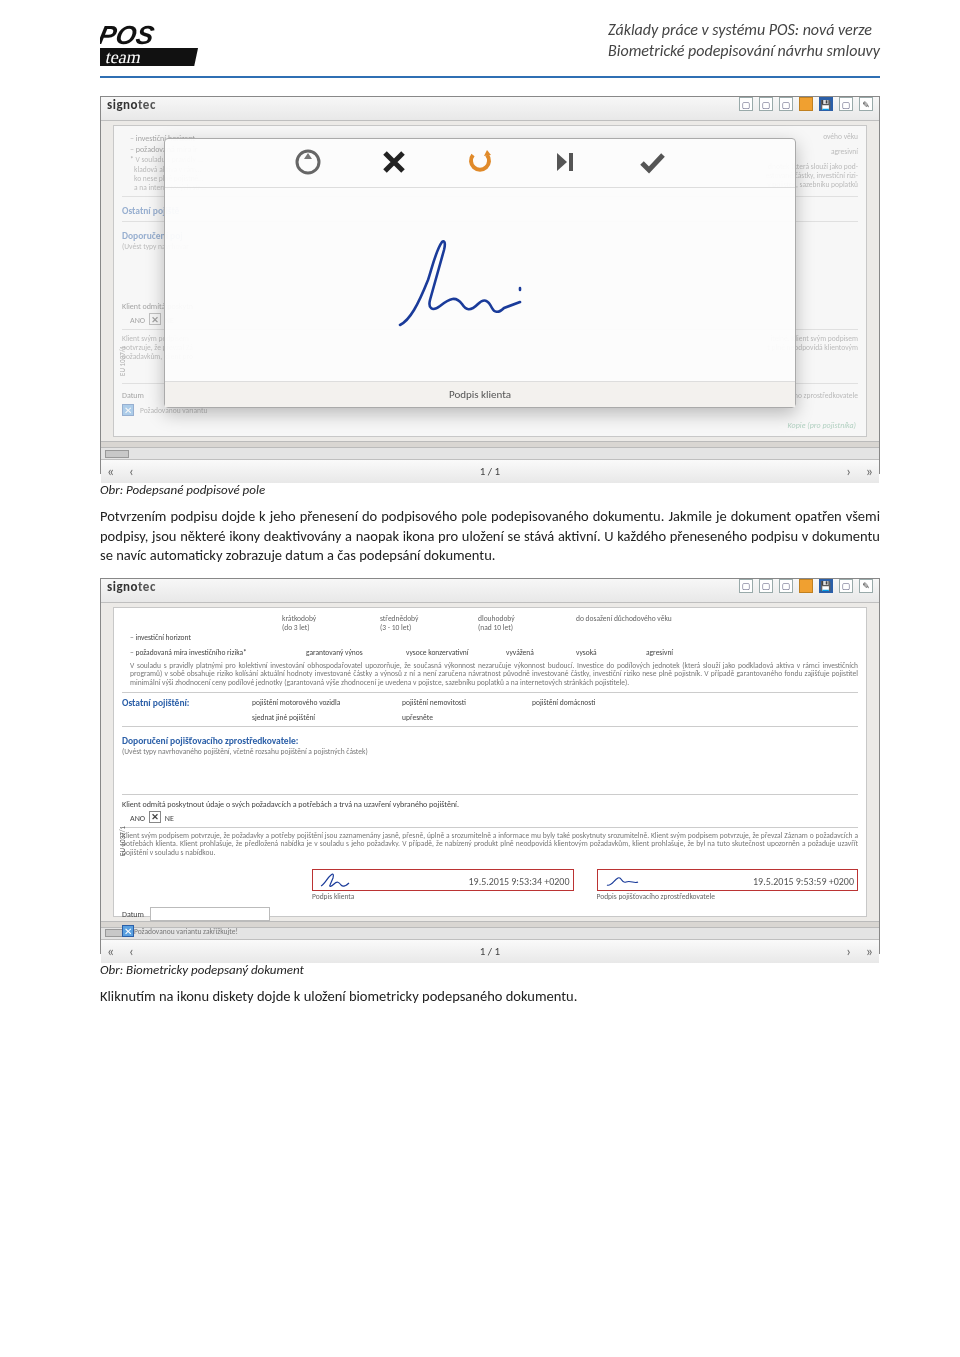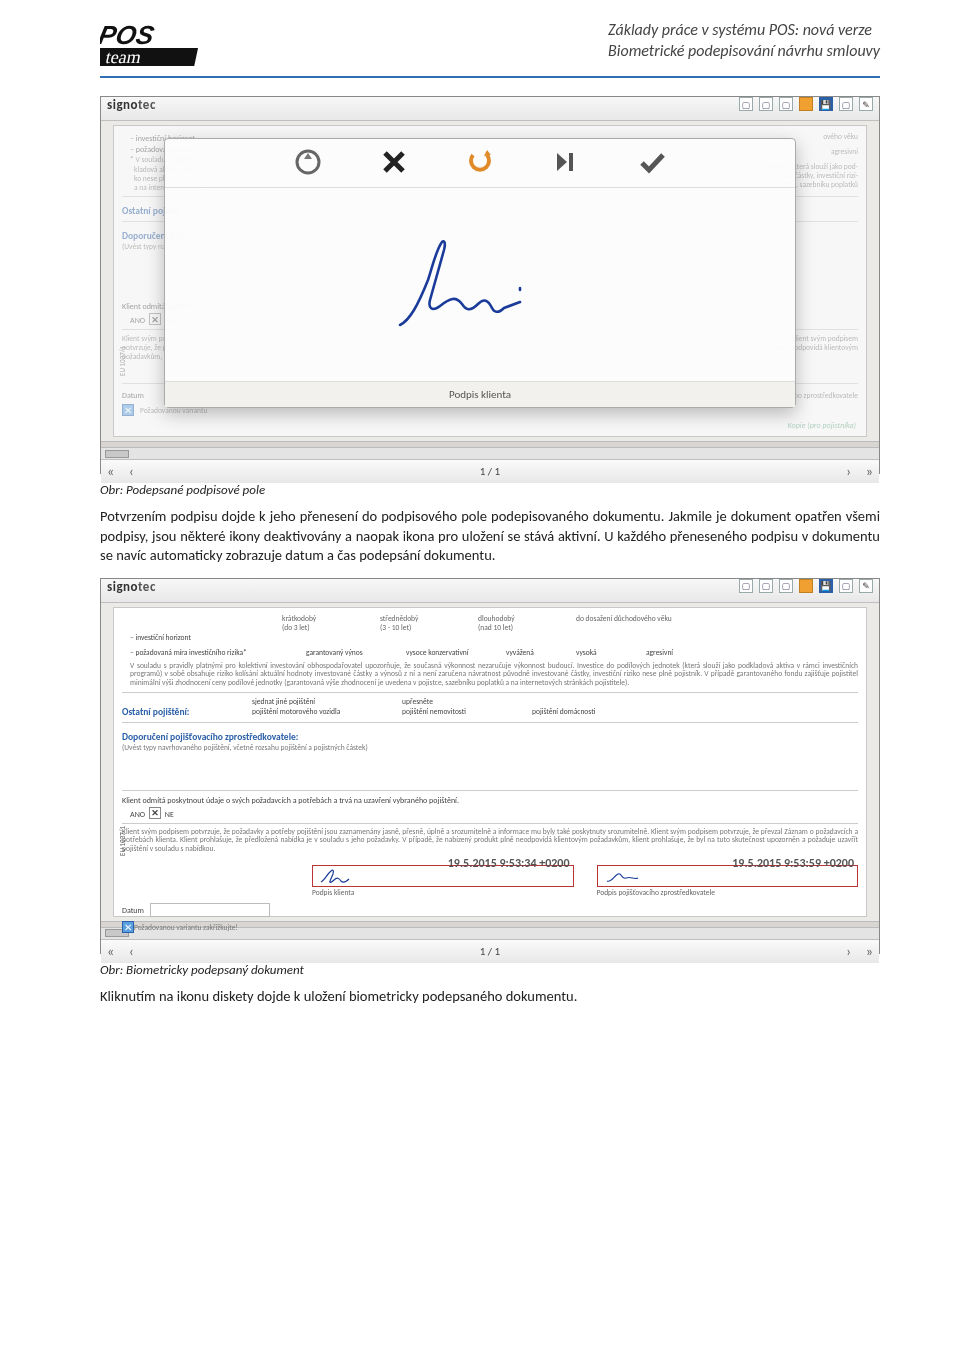--- a/index.html
+++ b/index.html
@@ -95,21 +95,21 @@
     position:absolute; left:4px; bottom:60px;
     writing-mode: vertical-rl; transform: rotate(180deg);
     font-size:7px; color:#555;
   }
   .sig-field {
     border:1.5px solid #b33; height:22px; flex:1; position:relative;
     background:#fff;
   }
   .sig-row{ display:flex; gap:10px; margin-top:12px; align-items:flex-end;}
   .sig-caption { font-size:7.5px; color:#666; margin-top:1px;}
-  .sig-ts { position:absolute; right:3px; bottom:16px; font-size:12px; color:#555;font-weight:bold; }
+  .sig-ts { position:absolute; right:3px; bottom:2px; font-size:10px; color:#555; }
   .sig-scribble {
     position:absolute; left:6px; bottom:2px; width:40px; height:16px;
   }
   .scroll-h {
     height:12px; background:#e4e4e4; border-top:1px solid #bbb;
     display:flex; align-items:center;
   }
   .scroll-h .thumb { width:24px; height:8px; background:#c8c8c8; border:1px solid #999; margin-left:4px;}
   .pager {
     display:flex; align-items:center; justify-content:center;
@@ -347,29 +347,29 @@
         <div class="lab bullet-line dash">požadovaná míra investičního rizika*</div>
         <span style="width:100px;">garantovaný výnos</span>
         <span style="width:100px;">vysoce konzervativní</span>
         <span style="width:70px;">vyvážená</span>
         <span style="width:70px;">vysoká</span>
         <span style="width:60px;">agresivní</span>
       </div>
       <div class="subtle" style="text-align:justify; margin:4px 0 2px 8px; line-height:1.15;">V souladu s pravidly platnými pro kolektivní investování obhospodařovatel upozorňuje, že současná výkonnost nezaručuje výkonnost budoucí. Investice do podílových jednotek (která slouží jako podkladová aktiva v rámci investičních programů) v sobě obsahuje riziko kolísání aktuální hodnoty investované částky a výnosů z ní a není zaručena návratnost původně investované částky, investiční riziko nese plně pojistník. V případě garantovaného fondu zajišťuje pojistitel minimální výši zhodnocení ceny podílové jednotky (garantovaná výše zhodnocení je uvedena v pojistce, sazebníku poplatků a na internetových stránkách pojistitele).</div>
       <div class="hr"></div>
 
-      <div class="row2" style="margin-left:130px; margin-top:4px;">
-        <span style="width:150px;">sjednat jiné pojištění</span>
-        <span>upřesněte</span>
-      </div>
       <div class="row2">
         <span class="sec-head" style="width:130px; margin-top:0;">Ostatní pojištění:</span>
         <span style="width:150px;">pojištění motorového vozidla</span>
         <span style="width:130px;">pojištění nemovitosti</span>
         <span>pojištění domácnosti</span>
+      </div>
+      <div class="row2" style="margin-left:130px; margin-top:4px;">
+        <span style="width:150px;">sjednat jiné pojištění</span>
+        <span>upřesněte</span>
       </div>
       <div class="hr"></div>
       <div class="sec-head">Doporučení pojišťovacího zprostředkovatele:</div>
       <div class="subtle">(Uvést typy navrhovaného pojištění, včetně rozsahu pojištění a pojistných částek)</div>
       <div style="height:34px;"></div>
       <div class="hr"></div>
       <div>Klient odmítá poskytnout údaje o svých požadavcích a potřebách a trvá na uzavření vybraného pojištění.</div>
       <div style="margin:2px 0 4px 8px;">
         <span>ANO</span>
         <span class="xmark">✕</span>

